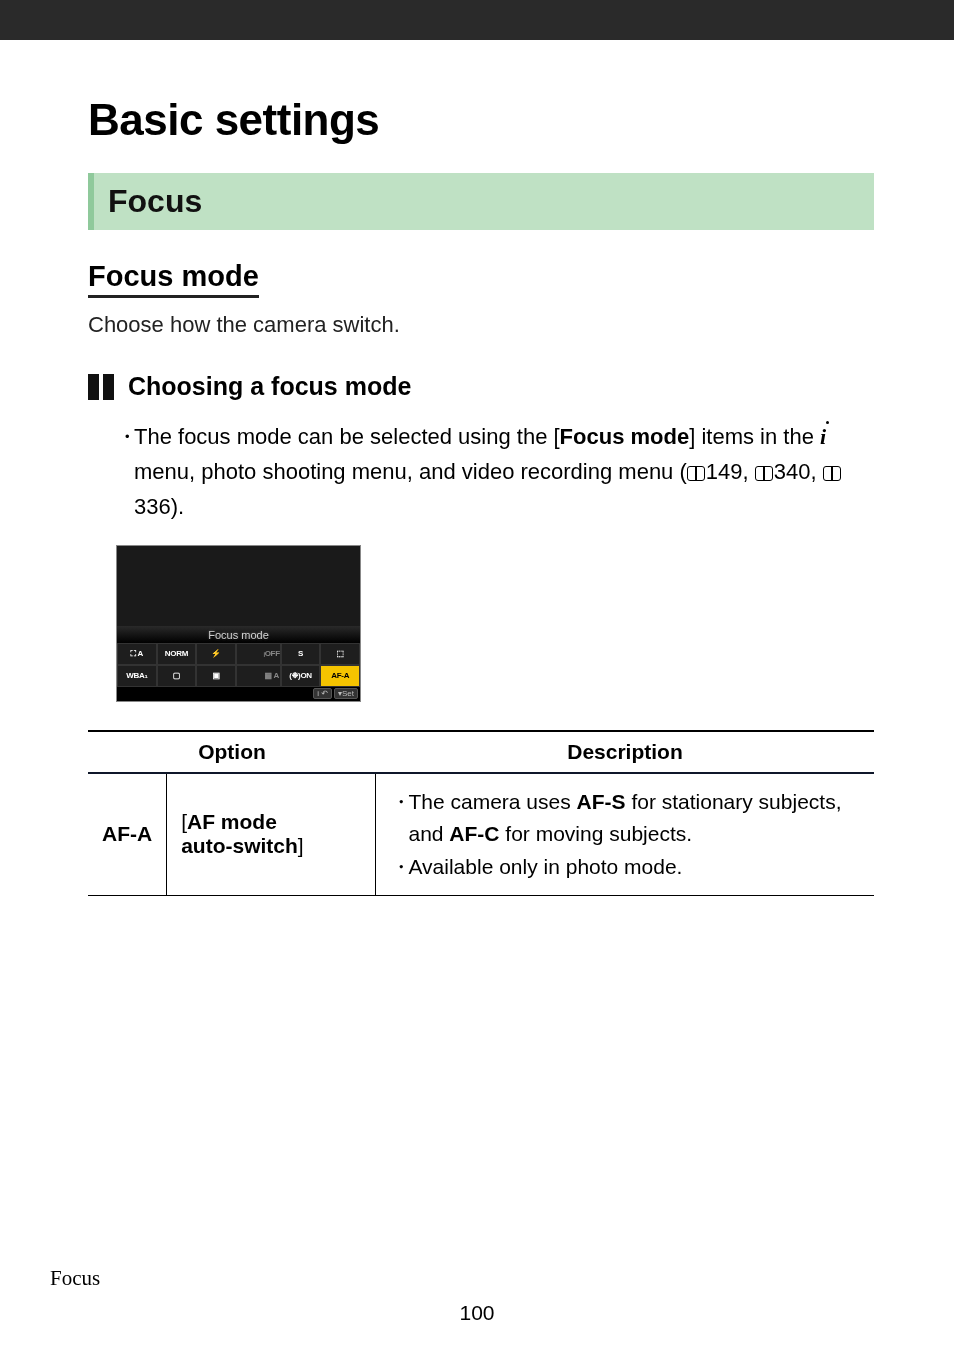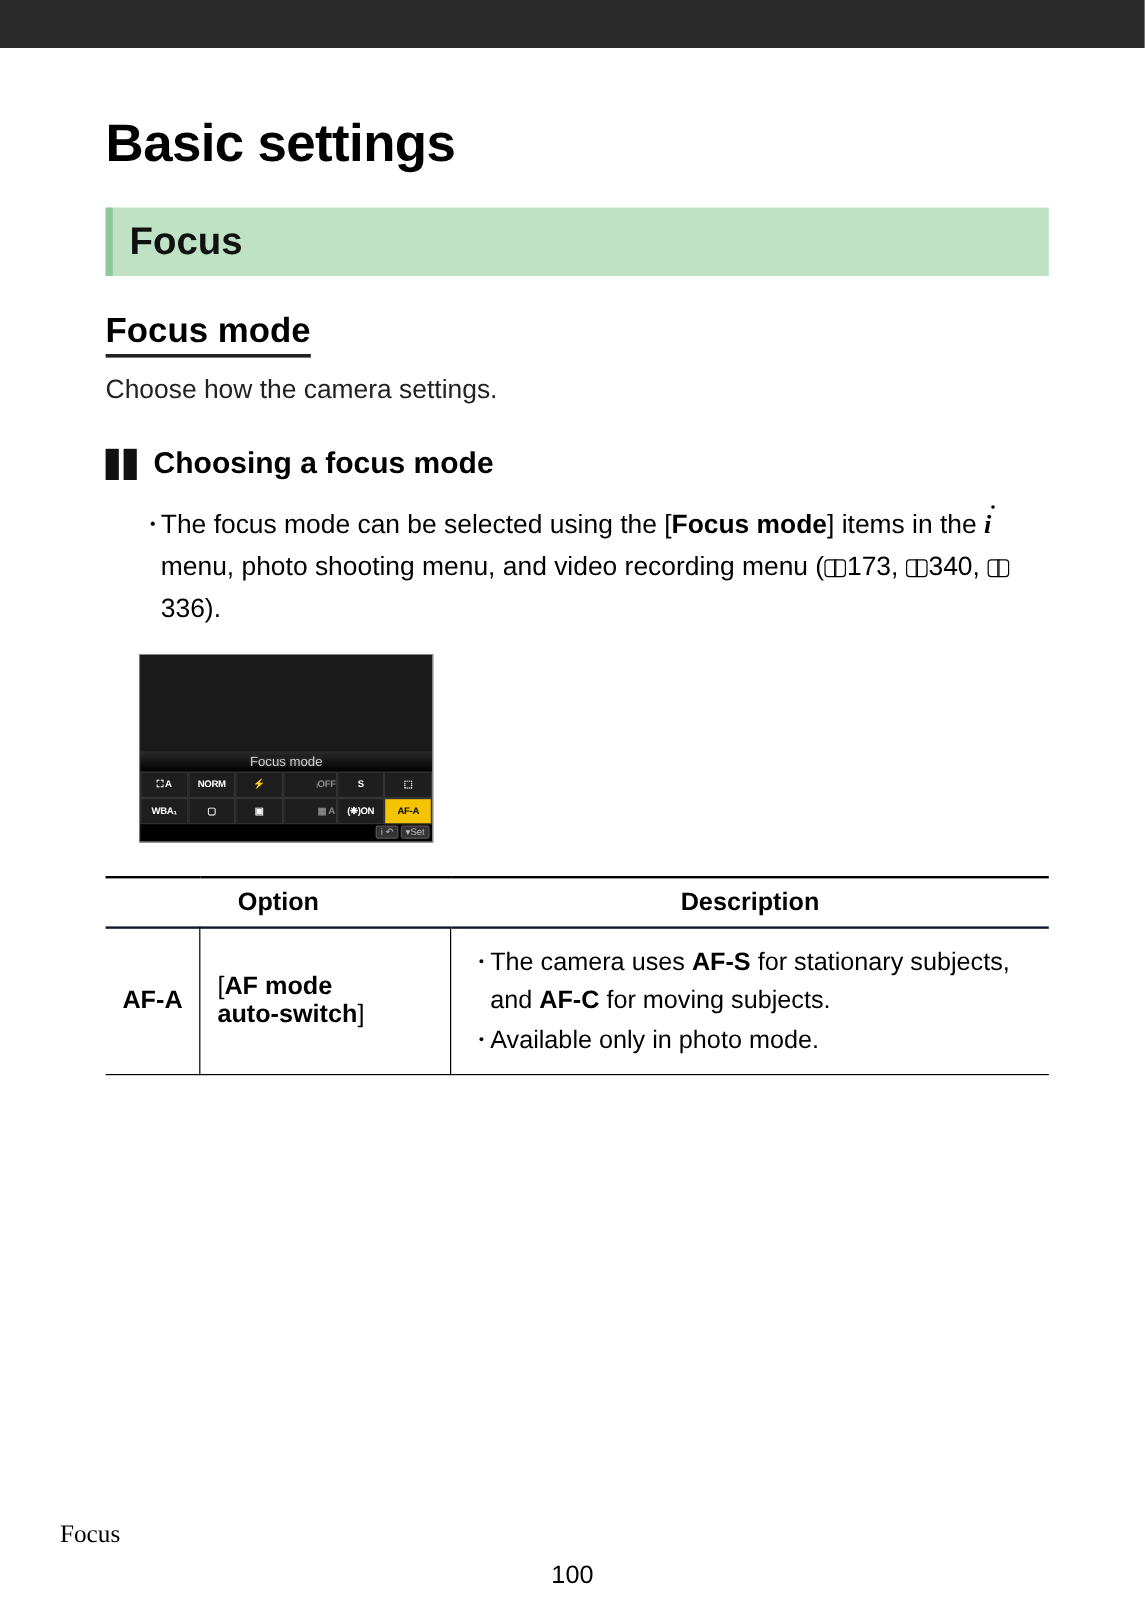--- a/index.html
+++ b/index.html
@@ -93,35 +93,35 @@
   <h1 class="h1">Basic settings</h1>
 
   <div class="section-banner">
     <h2>Focus</h2>
   </div>
 
   <div class="h3-wrap">
     <span class="h3">Focus mode</span>
   </div>
 
-  <p class="intro">Choose how the camera settings.</p>
+  <p class="intro">Choose how the camera switch.</p>
 
   <div class="sub-row">
     <span class="sub-bars">
         <span></span>
         <span></span>
       </span>
     <span class="sub-title">Choosing a focus mode</span>
   </div>
 
   <div class="bullet-block">
     <div class="row">
       <span class="dot">・</span>
       <span>
-        <span>The focus mode can be selected using the [</span><b>Focus mode</b><span>] items in the </span><span class="i-icon">i</span><span> menu, photo shooting menu, and video recording menu (</span><span class="book-icon"></span><span>173</span><span>, </span><span class="book-icon"></span><span>340</span><span>, </span><span class="book-icon"></span><span>336</span><span>).</span>
+        <span>The focus mode can be selected using the [</span><b>Focus mode</b><span>] items in the </span><span class="i-icon">i</span><span> menu, photo shooting menu, and video recording menu (</span><span class="book-icon"></span><span>149</span><span>, </span><span class="book-icon"></span><span>340</span><span>, </span><span class="book-icon"></span><span>336</span><span>).</span>
       </span>
     </div>
   </div>
 
   <div class="lcd">
     <div class="lcd-upper"></div>
     <div class="lcd-title">Focus mode</div>
     <div class="lcd-grid">
       <div class="lcd-cell">⛶ A</div>
       <div class="lcd-cell">NORM</div>

